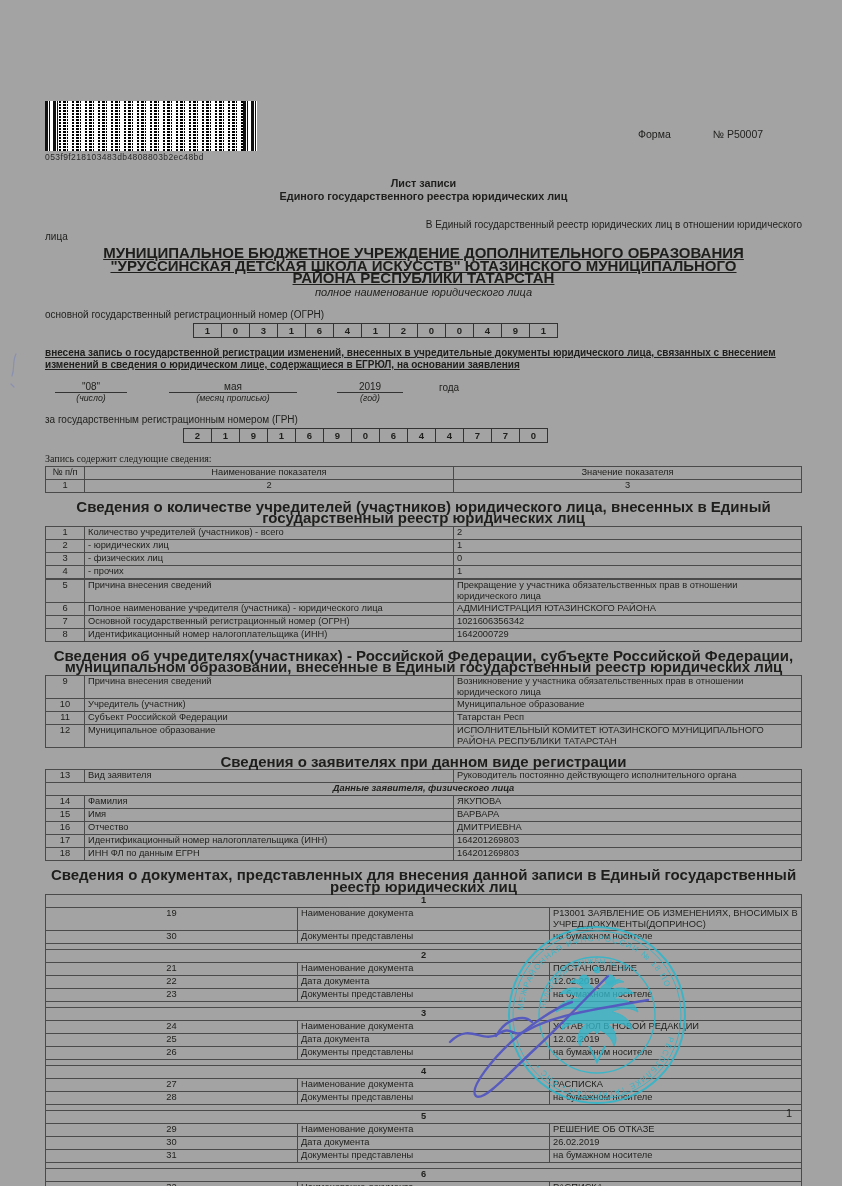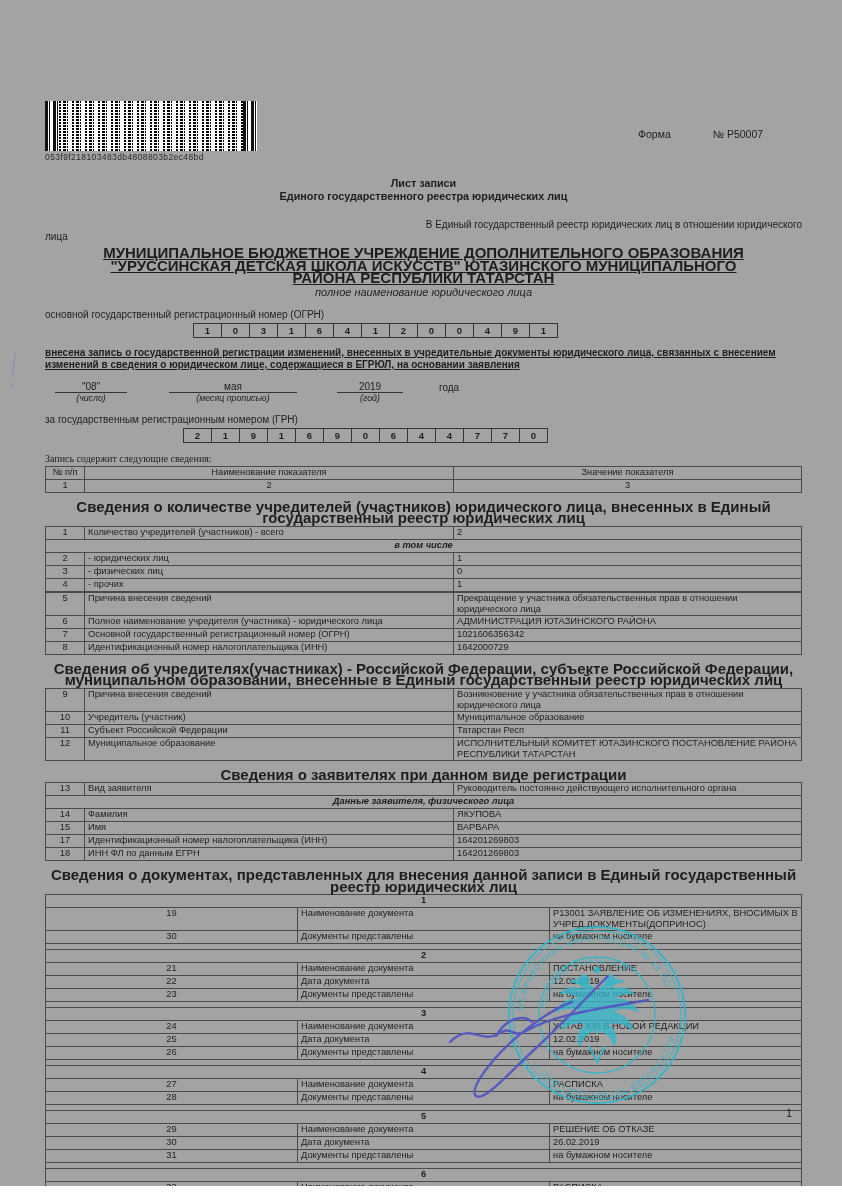--- a/index.html
+++ b/index.html
@@ -163,23 +163,20 @@
       </table>
 
     <div class="sec-cap">Сведения о количестве учредителей (участников) юридического лица, внесенных в Единый государственный реестр юридических лиц</div>
     <table>
       <tbody>
           <tr>
         <td class="c-num">1</td>
         <td class="c-name">Количество учредителей (участников) - всего</td>
         <td>2</td>
       </tr>
-      <tr class="sub-row">
-        <td colspan="3">в том числе</td>
-      </tr>
       <tr>
         <td class="c-num">2</td>
         <td class="c-name">- юридических лиц</td>
         <td>1</td>
       </tr>
       <tr>
         <td class="c-num">3</td>
         <td class="c-name">- физических лиц</td>
         <td>0</td>
       </tr>
@@ -230,21 +227,21 @@
         <td>Муниципальное образование</td>
       </tr>
       <tr>
         <td class="c-num">11</td>
         <td class="c-name">Субъект Российской Федерации</td>
         <td>Татарстан Респ</td>
       </tr>
       <tr>
         <td class="c-num">12</td>
         <td class="c-name">Муниципальное образование</td>
-        <td>ИСПОЛНИТЕЛЬНЫЙ КОМИТЕТ ЮТАЗИНСКОГО ПОСТАНОВЛЕНИЕ РАЙОНА РЕСПУБЛИКИ ТАТАРСТАН</td>
+        <td>ИСПОЛНИТЕЛЬНЫЙ КОМИТЕТ ЮТАЗИНСКОГО МУНИЦИПАЛЬНОГО РАЙОНА РЕСПУБЛИКИ ТАТАРСТАН</td>
       </tr>
     </tbody>
       </table>
 
     <div class="sec-cap">Сведения о заявителях при данном виде регистрации</div>
     <table>
       <tbody>
           <tr>
         <td class="c-num">13</td>
         <td class="c-name">Вид заявителя</td>
@@ -255,20 +252,25 @@
       </tr>
       <tr>
         <td class="c-num">14</td>
         <td class="c-name">Фамилия</td>
         <td>ЯКУПОВА</td>
       </tr>
       <tr>
         <td class="c-num">15</td>
         <td class="c-name">Имя</td>
         <td>ВАРВАРА</td>
+      </tr>
+      <tr>
+        <td class="c-num">16</td>
+        <td class="c-name">Отчество</td>
+        <td>ДМИТРИЕВНА</td>
       </tr>
       <tr>
         <td class="c-num">17</td>
         <td class="c-name">Идентификационный номер налогоплательщика (ИНН)</td>
         <td>164201269803</td>
       </tr>
       <tr>
         <td class="c-num">18</td>
         <td class="c-name">ИНН ФЛ по данным ЕГРН</td>
         <td>164201269803</td>

